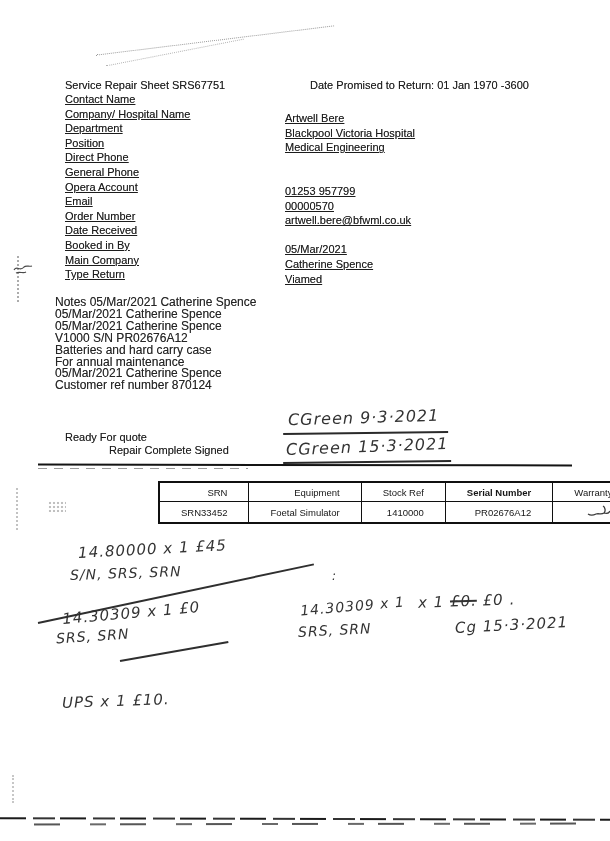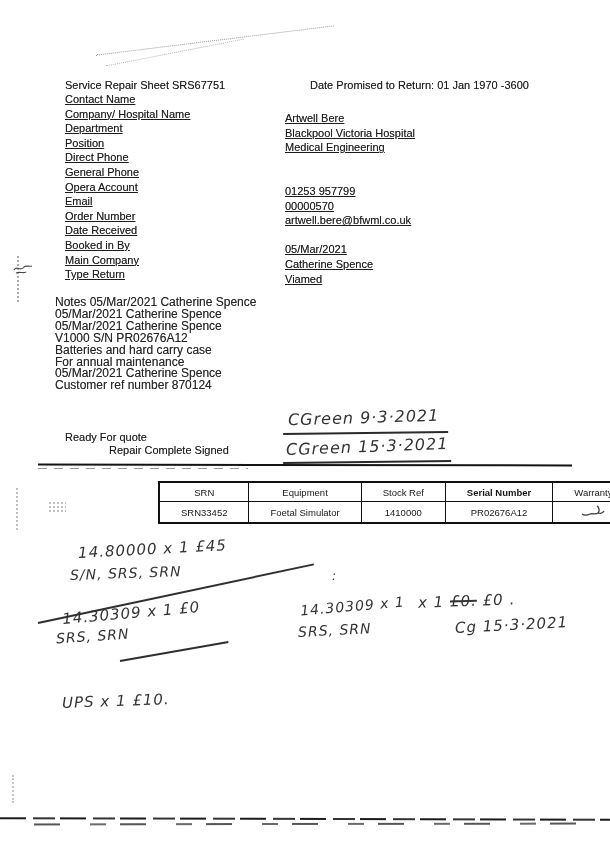--- a/index.html
+++ b/index.html
@@ -22,21 +22,21 @@
   
   .sig-label{font-size:11px;color:#1c1c1c;text-shadow:0 0 .4px rgba(30,30,30,.5);}
   .sig-line{border-bottom:2px solid #2a2a2a;transform:rotate(-.7deg);}
   .hw{font-family:"DejaVu Sans", sans-serif;font-style:italic;color:#333;letter-spacing:1px;white-space:nowrap;}
   .sig-text{font-size:16px;}
   
   .sep{left:38px;top:464px;width:534px;height:2px;background:#141414;transform:rotate(.1deg);}
   .sep2{left:38px;top:468px;width:210px;height:1px;background:repeating-linear-gradient(90deg,#555 0 9px,transparent 9px 16px);opacity:.6;}
   
   table.equip{position:absolute;left:158px;top:481px;border-collapse:collapse;font-size:9.5px;color:#161616;}
-  table.equip th,table.equip td{border:1.6px solid #101010;padding:2px 21px;font-weight:400;text-align:center;white-space:nowrap;}
+  table.equip th,table.equip td{border:1.6px solid #101010;padding:2px 21px;font-weight:400;text-align:right;white-space:nowrap;}
   table.equip{border:2px solid #101010;}
   table.equip th{height:14px;}
   table.equip td{height:15px;}
   
   .strike-long{left:38px;top:622px;width:282px;height:2px;background:#2f2f2f;transform:rotate(-12deg);transform-origin:left center;}
   .strike-long2{left:120px;top:660px;width:110px;height:2px;background:#2f2f2f;transform:rotate(-10deg);transform-origin:left center;}
   .struck{text-decoration:line-through;text-decoration-thickness:2px;}
   
   .scratch1{left:95px;top:40px;width:240px;border-top:1px dotted #9a9a9a;transform:rotate(-7deg);}
   .scratch2{left:105px;top:52px;width:140px;border-top:1px dotted #b5b5b5;transform:rotate(-11deg);}

